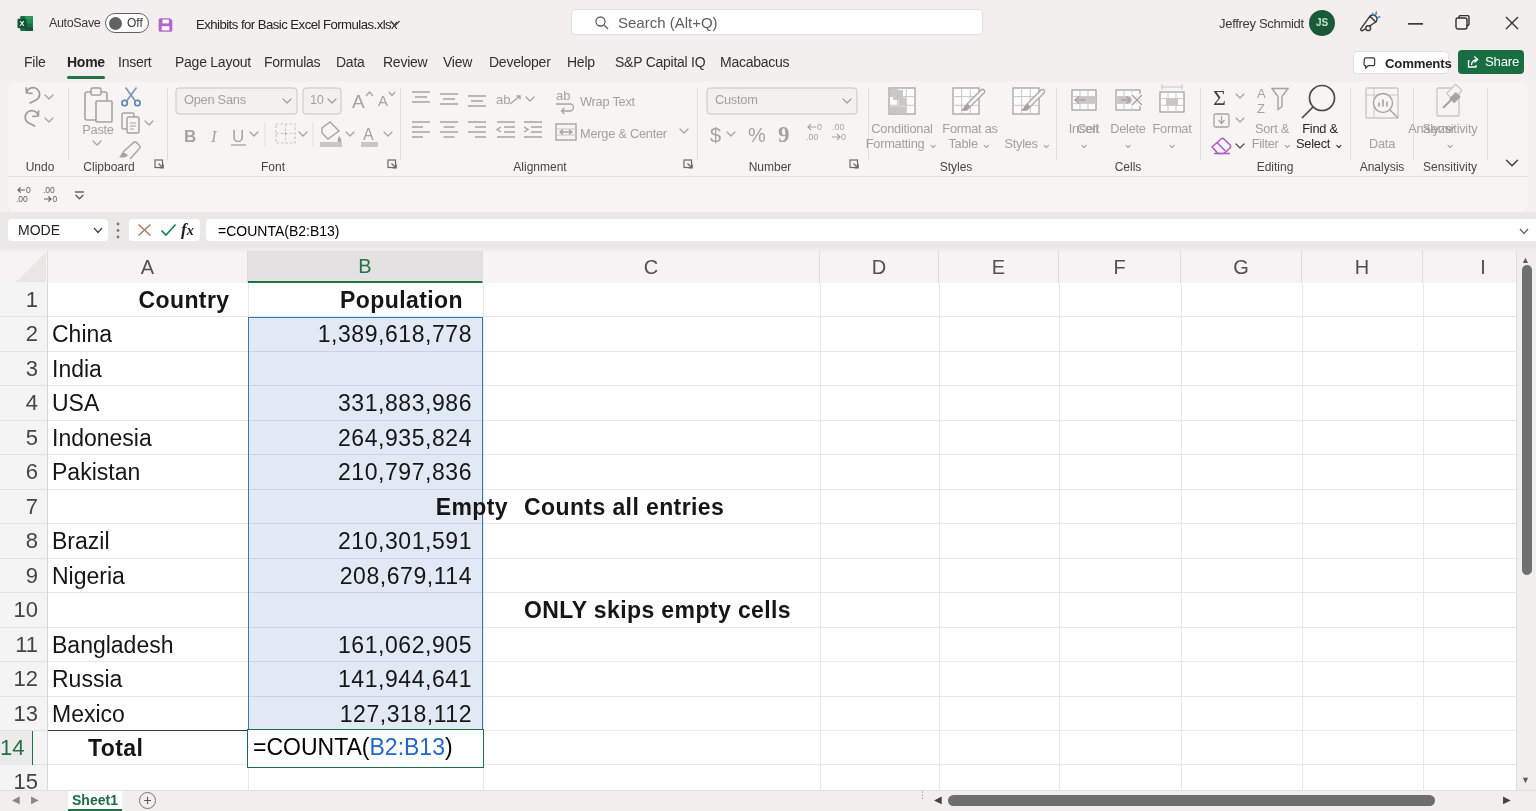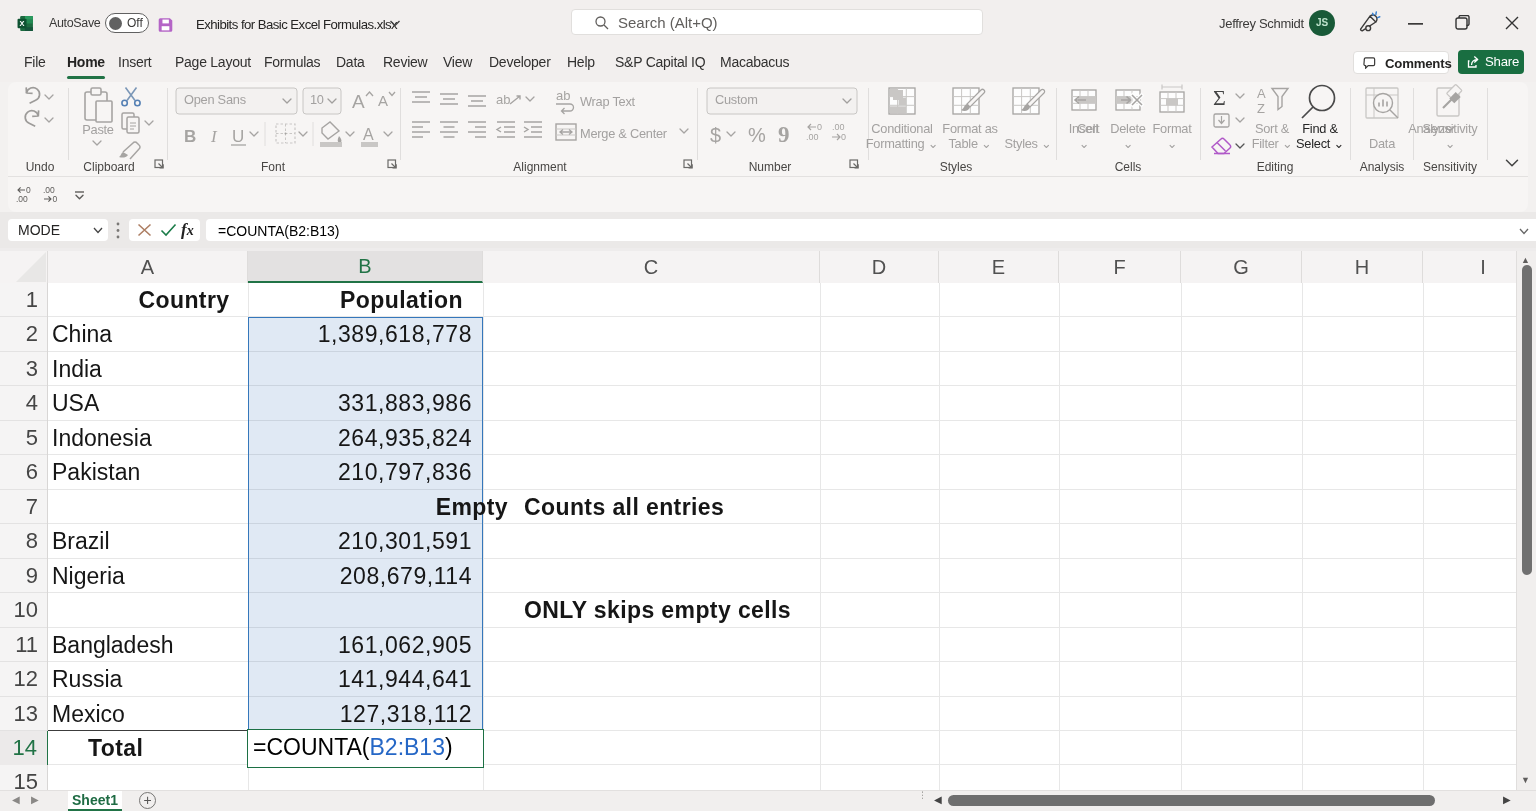--- a/index.html
+++ b/index.html
@@ -53,21 +53,21 @@
     linear-gradient(#e7e7e7,#e7e7e7),linear-gradient(#e7e7e7,#e7e7e7),linear-gradient(#e7e7e7,#e7e7e7),
     linear-gradient(#e7e7e7,#e7e7e7),linear-gradient(#e7e7e7,#e7e7e7),
     repeating-linear-gradient(to bottom, transparent 0, transparent 33.46px, #e7e7e7 33.46px, #e7e7e7 34.46px);
   background-repeat:no-repeat,no-repeat,no-repeat,no-repeat,no-repeat,no-repeat,no-repeat,no-repeat,repeat;
   background-size:1px 100%,1px 100%,1px 100%,1px 100%,1px 100%,1px 100%,1px 100%,1px 100%,100% 100%;
   background-position:200px 0,435px 0,772px 0,891px 0,1011px 0,1133px 0,1254px 0,1375px 0,0 0; }
 .cell { position:absolute; font-size:23px; color:#161616; white-space:nowrap; height:34.46px; line-height:34px; }
 .num { left:200px; width:224px; text-align:right; letter-spacing:0.55px; }
 .bold { font-weight:bold; letter-spacing:0.4px;margin-left:36px; }
 .rhd { position:absolute; left:0; width:38px; font-size:22px; color:#454545; text-align:right; height:34.46px; line-height:34.46px; }
-.rhd14 { color:#217346; background:#eceaea; width:48px; padding-right:10px; border-right:1.6px solid #217346; }
+.rhd14 { color:#217346; background:#eceaea; width:33px; padding-right:10px; border-right:1.6px solid #217346; }
 .chdB { background:#e3e1e1; color:#217346; border-bottom:2.2px solid #217346; line-height:31px; }
 #cornertri { position:absolute; right:1.5px; bottom:1px; width:0; height:0; border-left:30px solid transparent; border-bottom:30px solid #e8e7e6; }
 #selrect { position:absolute; left:200px; top:34.46px; width:235px; height:413.52px; background:rgba(47,106,181,0.15); border:1.4px solid #3577bb; border-bottom:none; }
 #a14border { position:absolute; left:0; top:446.6px; width:200px; height:1.8px; background:#3c3c3c; }
 #editcell { position:absolute; left:199px; top:446.3px; width:237px; height:39px; background:#fff; border:1.8px solid #1c7044; font-size:23px; line-height:35px; padding-left:5px; color:#000; }
 #c14 { position:absolute; left:436px; top:447.98px; width:336px; height:34.46px; background:#1f3864; color:#fff; font-size:23px; line-height:34px; padding-left:5px; }
 #vscroll { position:absolute; left:1516px; top:251px; width:20px; height:539px; background:#f1efee; border-left:1px solid #e0dedd; }
 .varrow { position:absolute; left:4px; font-size:9px; color:#5f5d5c; }
 #vthumb { position:absolute; left:5px; top:14px; width:10px; height:310px; background:#707070; border-radius:5px; }
 

